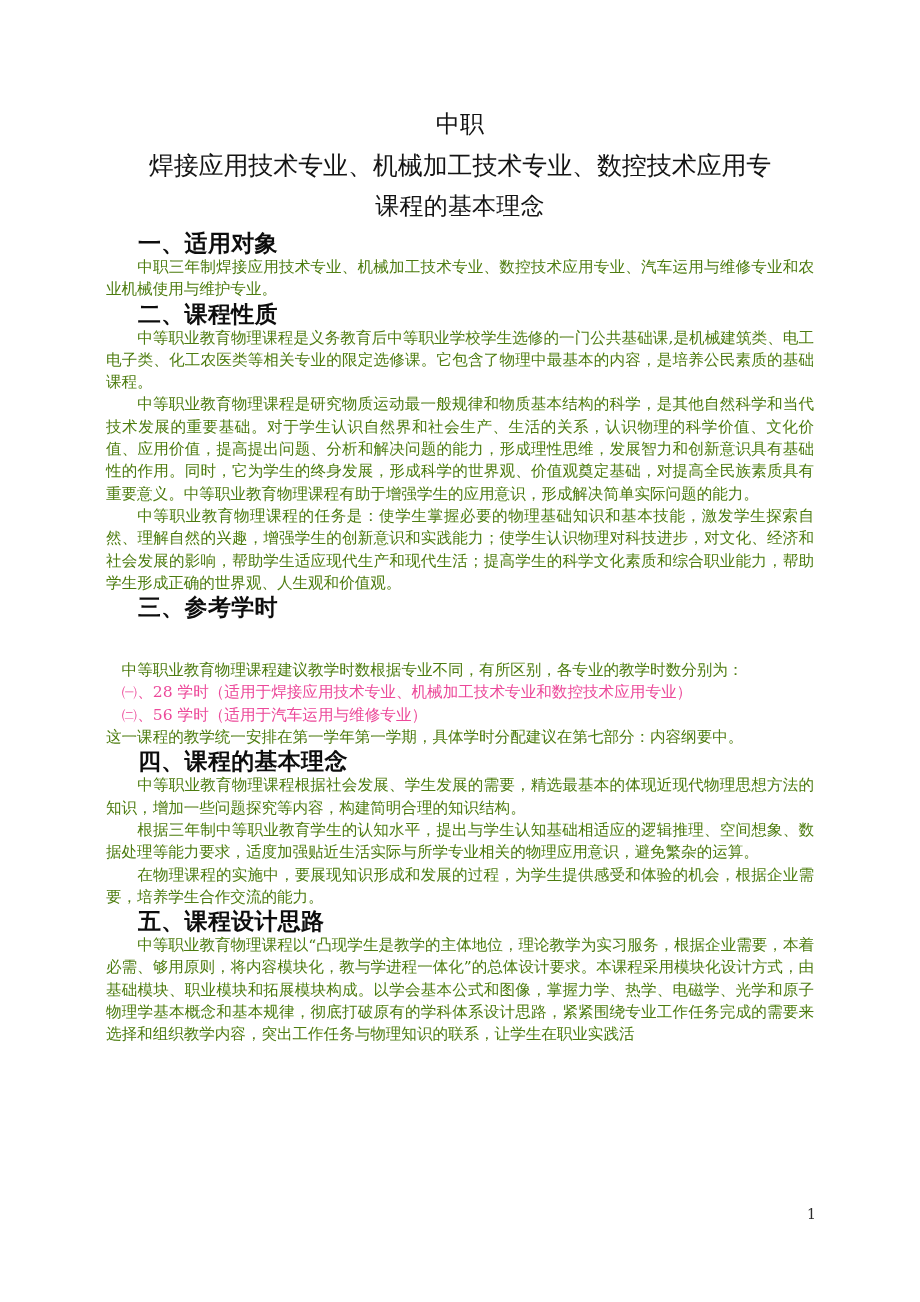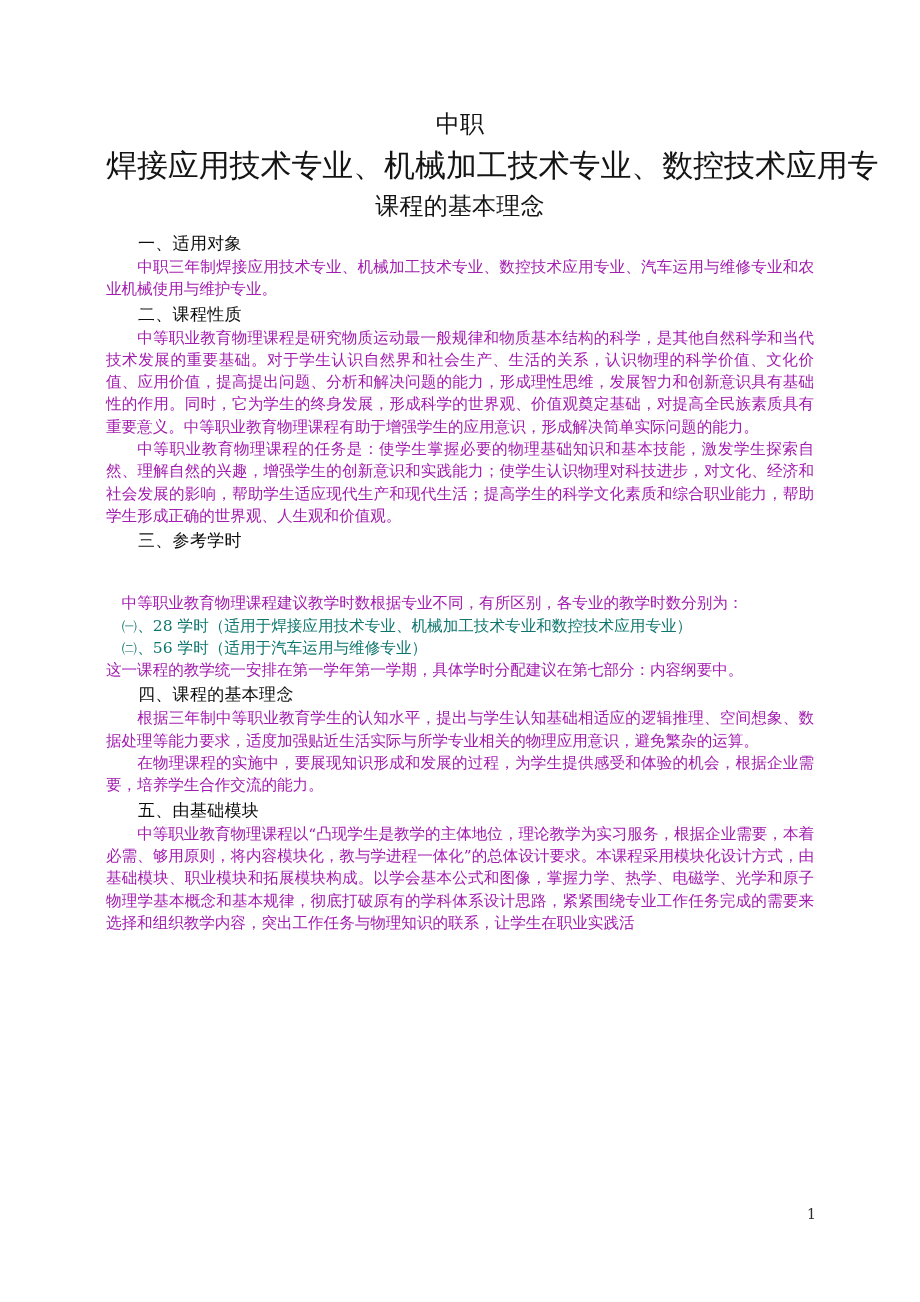--- a/index.html
+++ b/index.html
@@ -32,57 +32,57 @@
     font-size: 25px;
     line-height: 41px;
     letter-spacing: 0.2px;
     color: #141414;
     white-space: nowrap;
   }
   .doc-title-line.small {
     font-size: 24px;
   }
   .doc-title-line.wide {
-    font-size: 31px;
+    font-size: 25px;
     letter-spacing: -0.1px;
   }
   
   .section-heading {
     font-family: "DejaVu Sans", "Liberation Sans", sans-serif;
-    font-weight: normal;
-    font-size: 17px;
+    font-weight: bold;
+    font-size: 23px;
     line-height: 25px;
     margin-top: 1px;
     padding-left: 32px;
     color: #0d0d0d;
     letter-spacing: 0.3px;
   }
   
   .para {
     font-size: 15.6px;
     line-height: 22.3px;
     text-align: justify;
     text-justify: inter-ideograph;
     text-indent: 2em;
-    color: #a21caf;
+    color: #4d7c0f;
     letter-spacing: -0.05px;
     margin: 0;
   }
   .para.noindent {
     text-indent: 0;
   }
   .para.hang {
     text-indent: 1em;
     margin-top: 39px;
   }
   .list-item {
     font-size: 15.6px;
     line-height: 22.3px;
     text-indent: 1em;
-    color: #0f766e;
+    color: #ec4899;
     margin: 0;
   }
   .page-number {
     position: absolute;
     right: 104px;
     top: 1206px;
     font-size: 14px;
     line-height: 16px;
     color: #2b2b2b;
     font-family: "DejaVu Serif", "Liberation Serif", serif;
@@ -103,39 +103,41 @@
       <div class="doc-title-line small">课程的基本理念</div>
     </div>
 
     <div>
       <div class="section-heading">一、适用对象</div>
       <p class="para">中职三年制焊接应用技术专业、机械加工技术专业、数控技术应用专业、汽车运用与维修专业和农业机械使用与维护专业。</p>
     </div>
 
     <div>
       <div class="section-heading">二、课程性质</div>
+      <p class="para">中等职业教育物理课程是义务教育后中等职业学校学生选修的一门公共基础课,是机械建筑类、电工电子类、化工农医类等相关专业的限定选修课。它包含了物理中最基本的内容，是培养公民素质的基础课程。</p>
       <p class="para">中等职业教育物理课程是研究物质运动最一般规律和物质基本结构的科学，是其他自然科学和当代技术发展的重要基础。对于学生认识自然界和社会生产、生活的关系，认识物理的科学价值、文化价值、应用价值，提高提出问题、分析和解决问题的能力，形成理性思维，发展智力和创新意识具有基础性的作用。同时，它为学生的终身发展，形成科学的世界观、价值观奠定基础，对提高全民族素质具有重要意义。中等职业教育物理课程有助于增强学生的应用意识，形成解决简单实际问题的能力。</p>
       <p class="para">中等职业教育物理课程的任务是：使学生掌握必要的物理基础知识和基本技能，激发学生探索自然、理解自然的兴趣，增强学生的创新意识和实践能力；使学生认识物理对科技进步，对文化、经济和社会发展的影响，帮助学生适应现代生产和现代生活；提高学生的科学文化素质和综合职业能力，帮助学生形成正确的世界观、人生观和价值观。</p>
     </div>
 
     <div>
       <div class="section-heading">三、参考学时</div>
       <p class="para hang">中等职业教育物理课程建议教学时数根据专业不同，有所区别，各专业的教学时数分别为：</p>
       <p class="list-item">㈠、28 学时（适用于焊接应用技术专业、机械加工技术专业和数控技术应用专业）</p>
       <p class="list-item">㈡、56 学时（适用于汽车运用与维修专业）</p>
       <p class="para noindent">这一课程的教学统一安排在第一学年第一学期，具体学时分配建议在第七部分：内容纲要中。</p>
     </div>
 
     <div>
       <div class="section-heading">四、课程的基本理念</div>
+      <p class="para">中等职业教育物理课程根据社会发展、学生发展的需要，精选最基本的体现近现代物理思想方法的知识，增加一些问题探究等内容，构建简明合理的知识结构。</p>
       <p class="para">根据三年制中等职业教育学生的认知水平，提出与学生认知基础相适应的逻辑推理、空间想象、数据处理等能力要求，适度加强贴近生活实际与所学专业相关的物理应用意识，避免繁杂的运算。</p>
       <p class="para">在物理课程的实施中，要展现知识形成和发展的过程，为学生提供感受和体验的机会，根据企业需要，培养学生合作交流的能力。</p>
     </div>
 
     <div>
-      <div class="section-heading">五、由基础模块</div>
+      <div class="section-heading">五、课程设计思路</div>
       <p class="para">中等职业教育物理课程以“凸现学生是教学的主体地位，理论教学为实习服务，根据企业需要，本着必需、够用原则，将内容模块化，教与学进程一体化”的总体设计要求。本课程采用模块化设计方式，由基础模块、职业模块和拓展模块构成。以学会基本公式和图像，掌握力学、热学、电磁学、光学和原子物理学基本概念和基本规律，彻底打破原有的学科体系设计思路，紧紧围绕专业工作任务完成的需要来选择和组织教学内容，突出工作任务与物理知识的联系，让学生在职业实践活</p>
     </div>
 
   </div>
 
   <div class="page-number">1</div>
 </div>
 
 </body></html>

